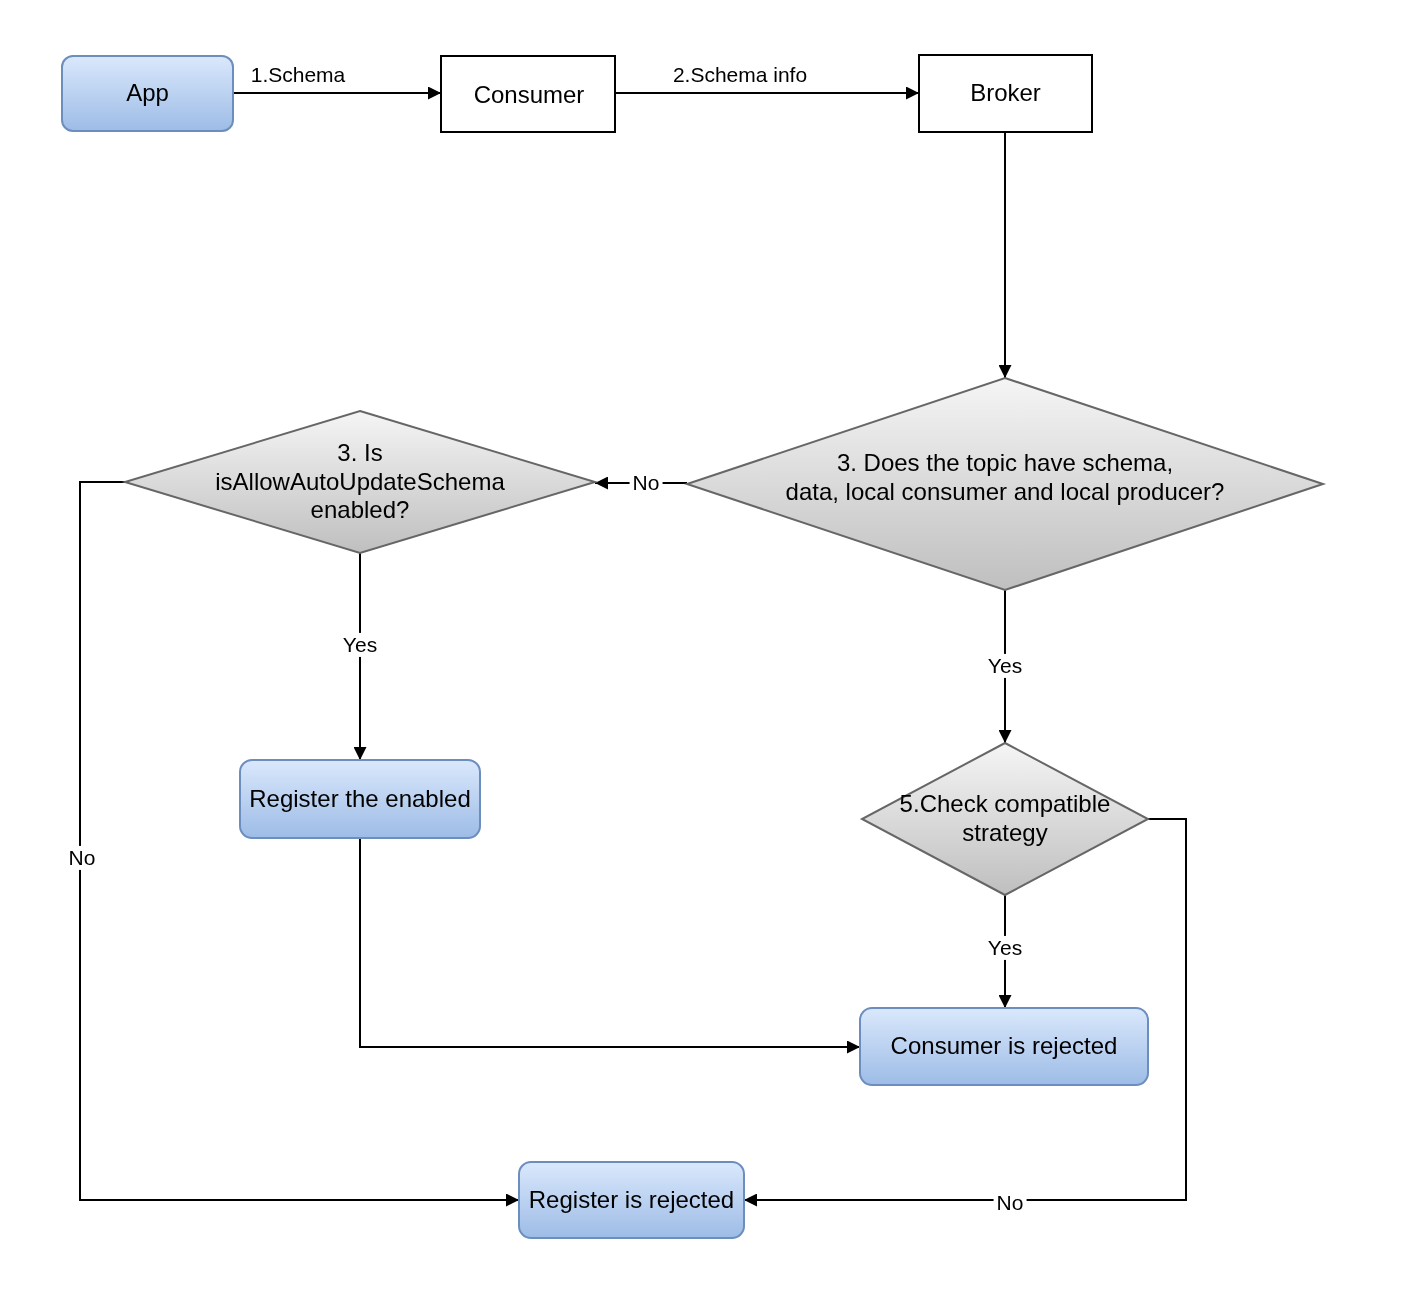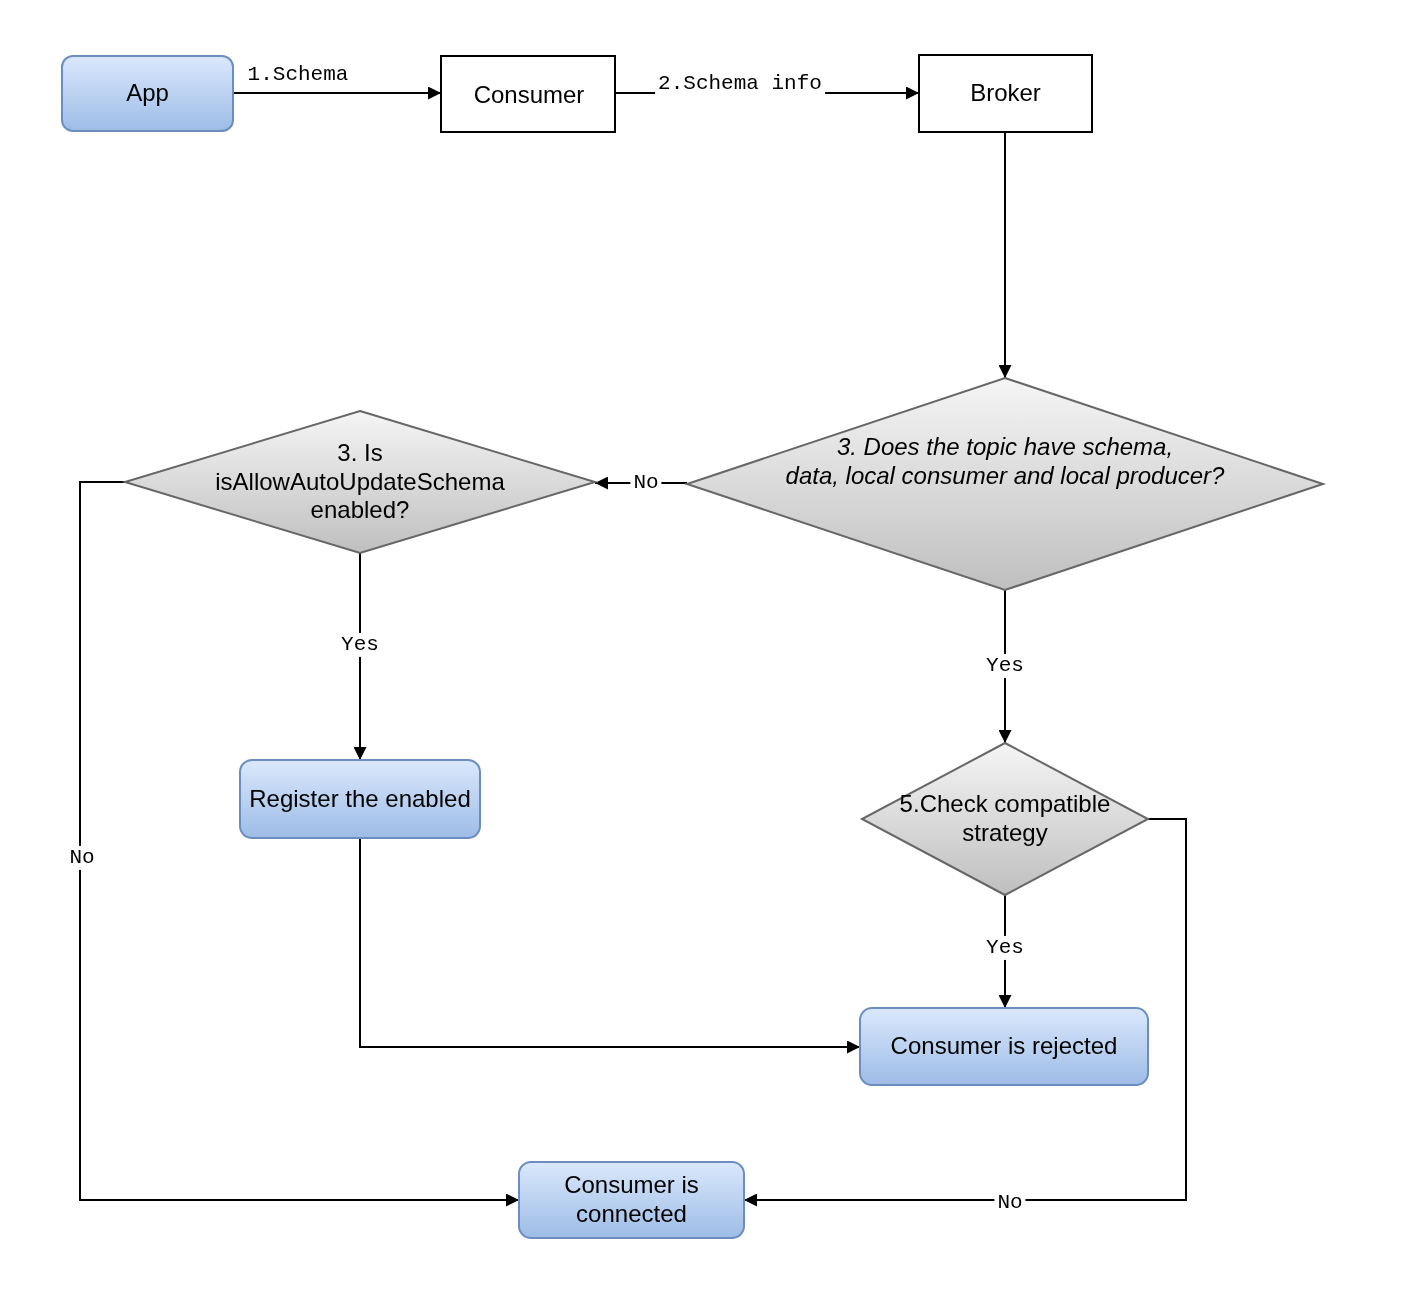--- a/index.html
+++ b/index.html
@@ -37,21 +37,20 @@
   }
   .edge-label {
     position: absolute;
     transform: translate(-50%, -50%);
     background: var(--c-canvas_bg, #ffffff);
     padding: 0 3px;
     font-size: 21px;
     line-height: 1.15;
     white-space: nowrap;
     pointer-events: none;
-    font-family: Liberation Mono, monospace;
   }
 </style>
 </head>
 <body>
 
 <div class="canvas">
 
   <svg class="layer" width="1404" height="1298" viewBox="0 0 1404 1298">
     <defs>
       <linearGradient id="gradBlue" x1="0" y1="0" x2="0" y2="1">
@@ -85,33 +84,33 @@
     <polygon class="dec" points="360,411 595,482 360,553 125,482"></polygon>
     <polygon class="dec" points="1005,743 1148,819 1005,895 862,819"></polygon>
     <rect class="proc" x="240" y="760" width="240" height="78" rx="12"></rect>
     <rect class="proc" x="860" y="1008" width="288" height="77" rx="12"></rect>
     <rect class="proc" x="519" y="1162" width="225" height="76" rx="12"></rect>
   </svg>
 
   <div class="node-label" style="left:62px; top:56px; width:171px; height:75px;">App</div>
   <div class="node-label" style="left:442px; top:56px; width:174px; height:78px;">Consumer</div>
   <div class="node-label" style="left:919px; top:55px; width:173px; height:77px;border-radius:17px;">Broker</div>
-  <div class="node-label" style="left:745px; top:412px; width:520px; height:100px;font-style:italic;">3. Does the topic have schema,
+  <div class="node-label" style="left:745px; top:428px; width:520px; height:100px;">3. Does the topic have schema,
 data, local consumer and local producer?</div>
   <div class="node-label" style="left:200px; top:432px; width:320px; height:100px;">3. Is
 isAllowAutoUpdateSchema
 enabled?</div>
   <div class="node-label" style="left:875px; top:769px; width:260px; height:100px;">5.Check compatible
 strategy</div>
   <div class="node-label" style="left:240px; top:760px; width:240px; height:78px;">Register the enabled</div>
   <div class="node-label" style="left:860px; top:1008px; width:288px; height:77px;">Consumer is rejected</div>
-  <div class="node-label" style="left:519px; top:1162px; width:225px; height:76px;">Consumer is connected</div>
+  <div class="node-label" style="left:519px; top:1162px; width:225px; height:76px;">Register is rejected</div>
 
   <div class="edge-label" style="left:298px; top:75px;">1.Schema</div>
-  <div class="edge-label" style="left:740px; top:84px;">2.Schema info</div>
+  <div class="edge-label" style="left:740px; top:75px;">2.Schema info</div>
   <div class="edge-label" style="left:646px; top:483px;">No</div>
   <div class="edge-label" style="left:1005px; top:666px;">Yes</div>
   <div class="edge-label" style="left:360px; top:645px;">Yes</div>
   <div class="edge-label" style="left:82px; top:858px;">No</div>
   <div class="edge-label" style="left:1005px; top:948px;">Yes</div>
   <div class="edge-label" style="left:1010px; top:1203px;">No</div>
 
 </div>
 
 </body></html>

